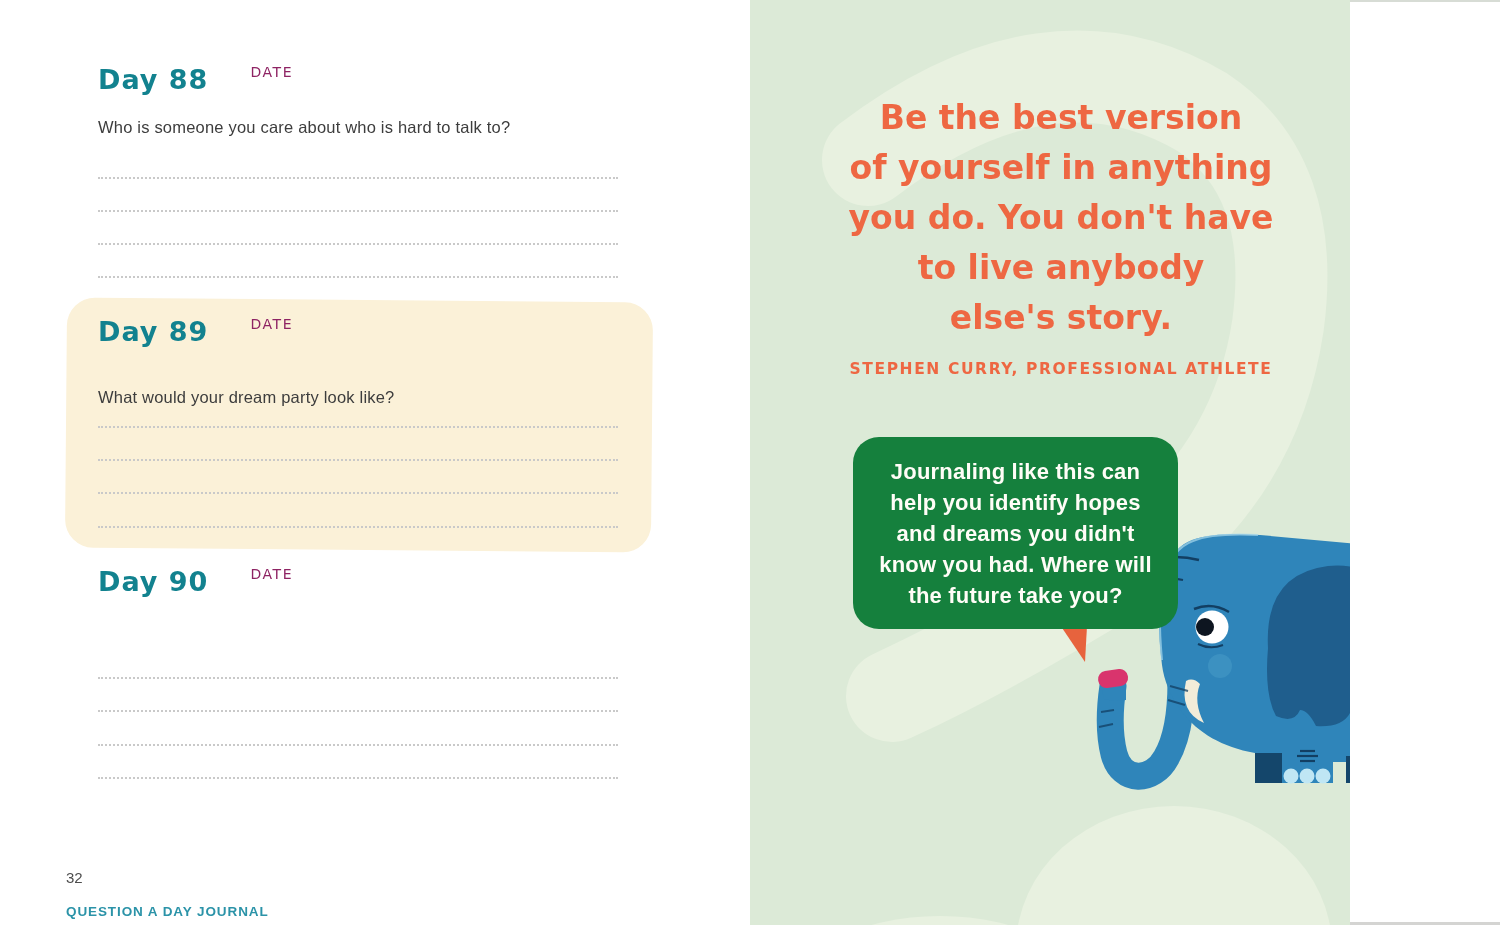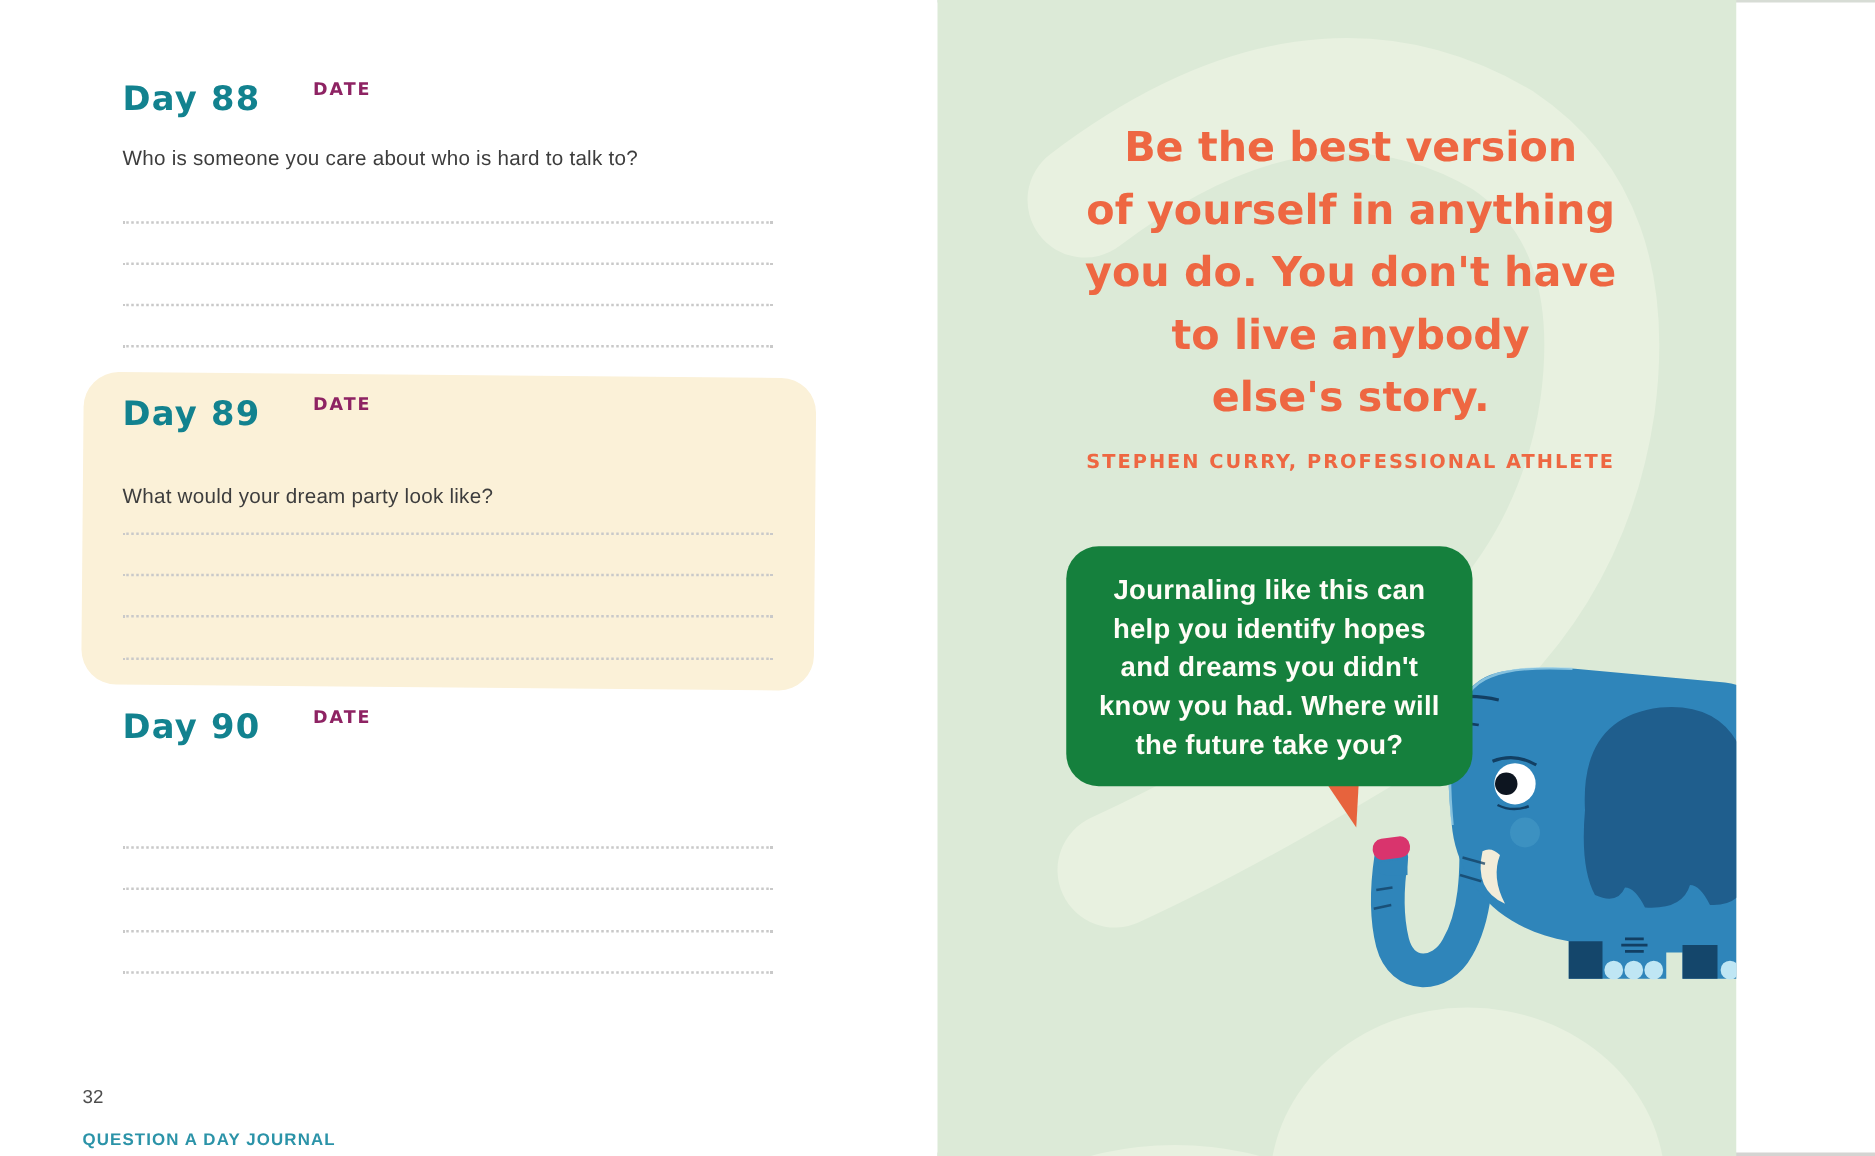--- a/index.html
+++ b/index.html
@@ -9,29 +9,29 @@
     box-shadow:inset 0 2px 0 #d7dcd5, inset 0 -3px 0 #d4d4d2, inset 2px 0 0 #e2e2e2;
   }
   
   .left-page{position:absolute;left:0;top:0;width:750px;height:925px;background:#ffffff;}
   .highlight-card{
     position:absolute;left:66px;top:300px;width:586px;height:250px;
     background:#fbf1d8;border-radius:28px;transform:rotate(.5deg);
   }
   .day-head{position:absolute;left:98px;display:flex;align-items:flex-start;gap:42px;}
   .day-title{font-family:"DejaVu Sans",sans-serif;font-weight:700;font-size:27px;color:#12828f;letter-spacing:1px;}
-  .date-label{font-family:"DejaVu Sans",sans-serif;font-weight:700;font-size:14px;color:#8e2363;letter-spacing:1.6px;}
+  .date-label{font-family:"DejaVu Sans",sans-serif;font-weight:400;font-size:14px;color:#8e2363;letter-spacing:1.6px;}
   .question{position:absolute;left:98px;font-size:16.5px;color:#3d3d3d;letter-spacing:.2px;}
   .wline{position:absolute;left:98px;width:520px;height:0;border-top:2px dotted #c9c9c9;}
   .page-footer{position:absolute;left:66px;top:869px;display:flex;align-items:baseline;gap:18px;flex-direction:column;}
   .page-number{font-size:15px;color:#4d4d4d;}
   .footer-title{font-weight:700;font-size:13.5px;color:#2b93a8;letter-spacing:.9px;}
   .footer-suffix{font-family:"DejaVu Sans",sans-serif;font-weight:700;font-size:13.5px;color:#8e2363;letter-spacing:.8px;margin-left:-6px;}
   
-  .right-page{position:absolute;left:750px;top:0;width:600px;height:925px;background:#dcead7;overflow:hidden;padding-left:39px;}
+  .right-page{position:absolute;left:750px;top:0;width:600px;height:925px;background:#dcead7;overflow:hidden;}
   .right-page svg{position:absolute;left:0;top:0;z-index:1;}
   .quote{
     position:absolute;z-index:2;left:0;top:93px;width:100%;padding-left:22px;box-sizing:border-box;
     text-align:center;font-family:"DejaVu Sans",sans-serif;font-weight:700;
     font-size:33px;line-height:50px;color:#ee6742;white-space:pre-line;
   }
   .attribution{
     position:absolute;z-index:2;left:0;top:360px;width:100%;padding-left:22px;box-sizing:border-box;
     text-align:center;font-family:"DejaVu Sans",sans-serif;font-weight:700;
     font-size:15.5px;color:#ee6742;letter-spacing:1.6px;

